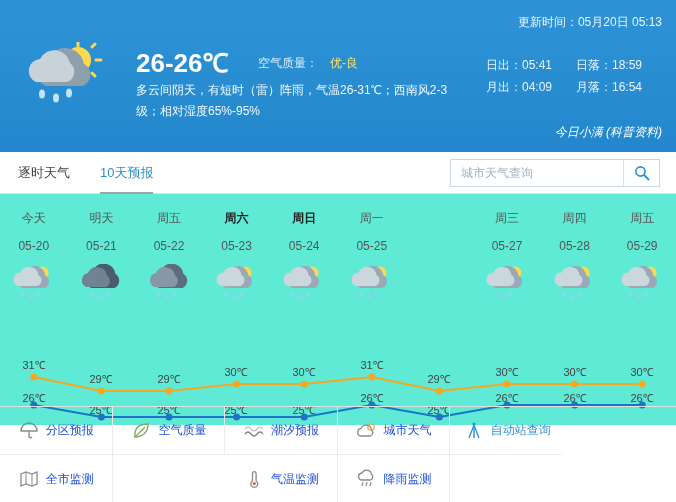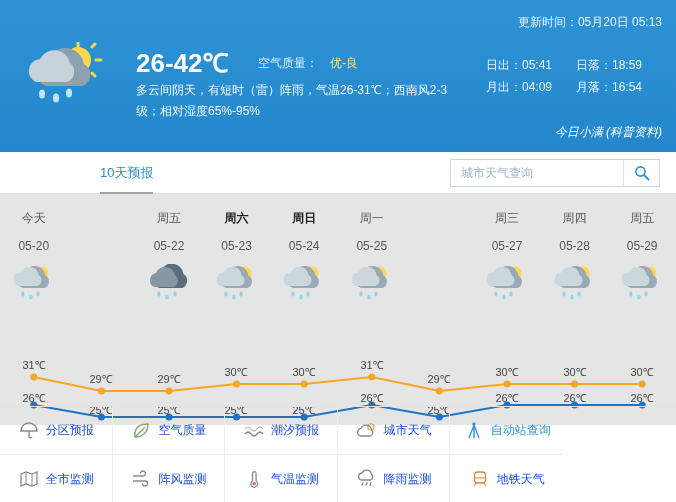--- a/index.html
+++ b/index.html
@@ -86,21 +86,21 @@
   }
   .searchbox input::placeholder { color:#9fb3c2; }
   .search-btn {
     width: 36px; height: 26px; border-left:1px solid #d9e3ec;
     display:flex; align-items:center; justify-content:center; cursor:pointer;
     background:#fff;
   }
 
   
   .forecast {
-    position: relative; height: 231px; background:#e5e5e5;
+    position: relative; height: 231px; background:#5eead4;
   }
   .day-col {
     position:absolute; top:0; width: 67.6px; text-align:center;
   }
   .day-name { margin-top: 16px; font-size: 12px; color:#555; }
   .day-name.weekend { font-weight: bold; color:#222; }
   .day-date { margin-top: 12px; font-size: 12px; color:#555; }
   .day-ico { margin-top: 10px; height: 40px; display:flex; align-items:center; justify-content:center; }
 
   .chart-svg { position:absolute; left:0; top:175px; }
@@ -143,40 +143,41 @@
         <path d="M30 44 a14 14 0 0 1 2-27 a19 19 0 0 1 36 5 a12 12 0 0 1 -2 22 z" fill="#8fa0ad"></path>
         <path d="M20 40 a12 12 0 0 1 4-23 a16 16 0 0 1 30 4 a11 11 0 0 1 -3 19 z" fill="#c8d2da"></path>
         <g fill="#bfe4f7">
           <ellipse cx="26" cy="52" rx="3" ry="4.5"></ellipse>
           <ellipse cx="40" cy="56" rx="3" ry="4.5"></ellipse>
           <ellipse cx="53" cy="51" rx="3" ry="4.5"></ellipse>
         </g>
       </svg>
     </div>
 
-    <div class="temp-now">26-42℃</div>
+    <div class="temp-now">26-26℃</div>
     <div class="aq-label">空气质量：</div>
     <div class="aq-value">优-良</div>
     <div class="desc">多云间阴天，有短时（雷）阵雨，气温26-31℃；西南风2-3级；相对湿度65%-95%</div>
 
     <div class="sun-grid">
       <div class="row">
         <div class="c1">日出：05:41</div>
         <div class="c2">日落：18:59</div>
       </div>
       <div class="row">
         <div class="c1">月出：04:09</div>
         <div class="c2">月落：16:54</div>
       </div>
     </div>
 
     <div class="xiaoman">今日小满 (科普资料)</div>
   </div>
 
   <div class="tabbar">
+    <div class="tab t1">逐时天气</div>
     <div class="tab t2">10天预报</div>
 
     <div class="searchbox">
       <input type="text" placeholder="城市天气查询" style="">
       <div class="search-btn">
         <svg width="16" height="16" viewBox="0 0 16 16">
           <circle cx="6.5" cy="6.5" r="4.6" fill="none" stroke="#2a8fd4" stroke-width="1.6"></circle>
           <line x1="10" y1="10" x2="14.5" y2="14.5" stroke="#2a8fd4" stroke-width="1.8" stroke-linecap="round"></line>
         </svg>
       </div>
@@ -190,20 +191,35 @@
       <div class="day-date">05-20</div>
       <div class="day-ico">
         <svg width="46" height="38" viewBox="0 0 46 38">
             <circle cx="31" cy="9" r="6.5" fill="#ffd84d"></circle>
             <path d="M12 24 a8 8 0 0 1 1.5-15.5 a11 11 0 0 1 21 3 a7 7 0 0 1 -1 12.5 z" fill="#9aa9b6"></path>
             <path d="M7 22 a7 7 0 0 1 2.5-13.5 a9.5 9.5 0 0 1 18 2.5 a6 6 0 0 1 -1.5 11 z" fill="#ccd6dd"></path>
             <g fill="#8fd3f0">
               <ellipse cx="12" cy="30" rx="1.7" ry="2.6"></ellipse>
               <ellipse cx="20" cy="33" rx="1.7" ry="2.6"></ellipse>
               <ellipse cx="27" cy="30" rx="1.7" ry="2.6"></ellipse>
+            </g>
+          </svg>
+      </div>
+    </div>
+    <div class="day-col" style="left:67.6px">
+      <div class="day-name">明天</div>
+      <div class="day-date">05-21</div>
+      <div class="day-ico">
+        <svg width="46" height="38" viewBox="0 0 46 38">
+            <path d="M13 24 a9 9 0 0 1 1.5-17 a12 12 0 0 1 23 3 a8 8 0 0 1 -1 14 z" fill="#4a5b6b"></path>
+            <path d="M8 23 a7.5 7.5 0 0 1 2-14 a10 10 0 0 1 19 2.5 a6.5 6.5 0 0 1 -1.5 11.5 z" fill="#6f8393"></path>
+            <g fill="#8fd3f0">
+              <ellipse cx="13" cy="30" rx="1.7" ry="2.6"></ellipse>
+              <ellipse cx="21" cy="33" rx="1.7" ry="2.6"></ellipse>
+              <ellipse cx="29" cy="30" rx="1.7" ry="2.6"></ellipse>
             </g>
           </svg>
       </div>
     </div>
     <div class="day-col" style="left:135.2px">
       <div class="day-name">周五</div>
       <div class="day-date">05-22</div>
       <div class="day-ico">
         <svg width="46" height="38" viewBox="0 0 46 38">
             <path d="M13 24 a9 9 0 0 1 1.5-17 a12 12 0 0 1 23 3 a8 8 0 0 1 -1 14 z" fill="#5c6d7d"></path>
@@ -418,29 +434,20 @@
     <div class="bn-cell" style="left:0px;top:48px;border-bottom:0">
       <span class="bn-ico">
         <svg width="20" height="20" viewBox="0 0 20 20">
             <path d="M2 5 l5 -2 l6 2 l5 -2 v12 l-5 2 l-6 -2 l-5 2 z" fill="none" stroke="#8a8a8a" stroke-width="1.3"></path>
             <line x1="7" y1="3" x2="7" y2="15" stroke="#8a8a8a" stroke-width="1"></line>
             <line x1="13" y1="5" x2="13" y2="17" stroke="#8a8a8a" stroke-width="1"></line>
           </svg>
       </span>
       <span>全市监测</span>
     </div>
-    <div class="bn-cell" style="left:112.6px;top:48px;border-bottom:0">
-      <span class="bn-ico">
-        <svg width="20" height="20" viewBox="0 0 20 20">
-            <path d="M2 7 h10 a2.5 2.5 0 1 0 -2.5 -2.5" fill="none" stroke="#8a8a8a" stroke-width="1.3"></path>
-            <path d="M2 12 h12 a2.5 2.5 0 1 1 -2.5 2.5" fill="none" stroke="#8a8a8a" stroke-width="1.3"></path>
-          </svg>
-      </span>
-      <span>阵风监测</span>
-    </div>
     <div class="bn-cell" style="left:225.2px;top:48px;border-bottom:0">
       <span class="bn-ico">
         <svg width="20" height="20" viewBox="0 0 20 20">
             <path d="M8.5 12 V4.5 a1.8 1.8 0 0 1 3.6 0 V12 a3.4 3.4 0 1 1 -3.6 0 z" fill="none" stroke="#8a8a8a" stroke-width="1.3"></path>
             <circle cx="10.3" cy="14.6" r="1.6" fill="#e0604c"></circle>
           </svg>
       </span>
       <span>气温监测</span>
     </div>
     <div class="bn-cell" style="left:337.8px;top:48px;border-bottom:0">
@@ -449,26 +456,15 @@
             <path d="M4 11 a3.6 3.6 0 0 1 1-7 a5 5 0 0 1 9.5 1.3 a3.3 3.3 0 0 1 -1 5.7 z" fill="none" stroke="#8a8a8a" stroke-width="1.3"></path>
             <g stroke="#8a8a8a" stroke-width="1.2" stroke-linecap="round">
               <line x1="6" y1="13.5" x2="5" y2="16.5"></line>
               <line x1="10" y1="13.5" x2="9" y2="16.5"></line>
               <line x1="14" y1="13.5" x2="13" y2="16.5"></line>
             </g>
           </svg>
       </span>
       <span>降雨监测</span>
     </div>
-    <div class="bn-cell" style="left:450.4px;top:48px;border-right:0;border-bottom:0">
-      <span class="bn-ico">
-        <svg width="20" height="20" viewBox="0 0 20 20">
-            <rect x="4.5" y="3" width="11" height="11" rx="3" fill="none" stroke="#d08a3c" stroke-width="1.3"></rect>
-            <line x1="4.5" y1="9" x2="15.5" y2="9" stroke="#d08a3c" stroke-width="1.1"></line>
-            <line x1="6" y1="14" x2="4" y2="17" stroke="#d08a3c" stroke-width="1.1"></line>
-            <line x1="14" y1="14" x2="16" y2="17" stroke="#d08a3c" stroke-width="1.1"></line>
-          </svg>
-      </span>
-      <span>地铁天气</span>
-    </div>
   </div>
 
 </div>
 
 </body></html>

